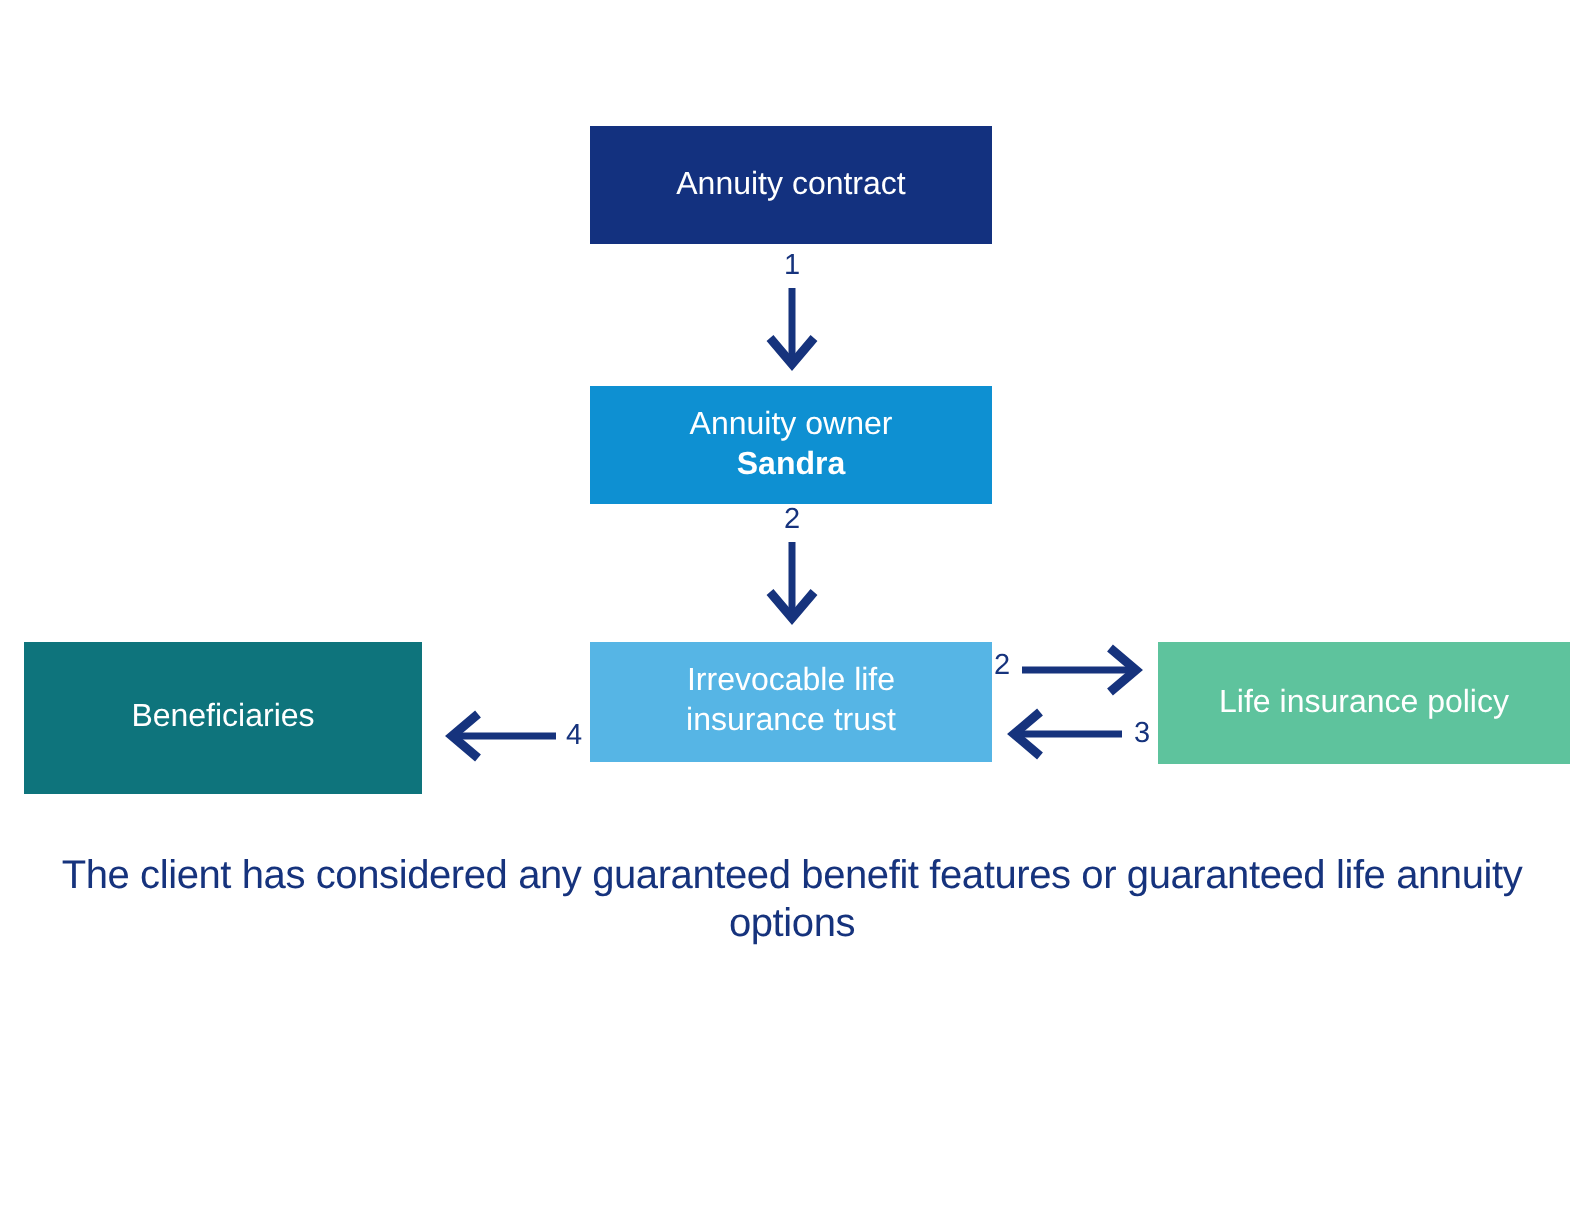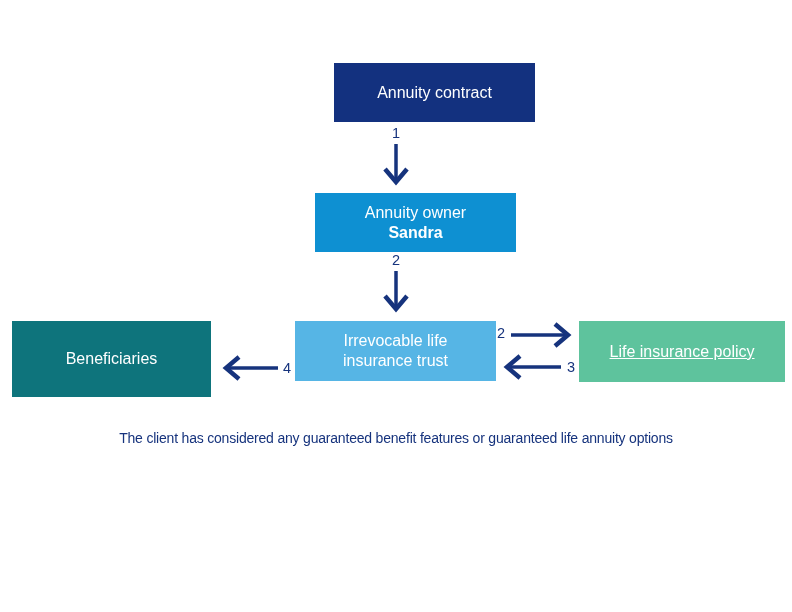--- a/index.html
+++ b/index.html
@@ -23,21 +23,21 @@
     justify-content: center;
     color: #ffffff;
     font-size: 16px;
     line-height: 1.25;
     text-align: center;
   }
   .box-annuity-contract { left: 295px; top: 63px;  width: 201px; height: 59px; }
   .box-annuity-owner    { left: 295px; top: 193px; width: 201px; height: 59px; }
   .box-beneficiaries    { left: 12px;  top: 321px; width: 199px; height: 76px; }
   .box-trust            { left: 295px; top: 321px; width: 201px; height: 60px; }
-  .box-policy           { left: 579px; top: 321px; width: 206px; height: 61px; text-decoration: underline; }
+  .box-policy           { left: 579px; top: 321px; width: 206px; height: 61px; }
   .box-trust .wrap-label { display: inline-block; width: 170px; }
   .owner-name { font-weight: bold; }
   .step {
     position: absolute;
     transform: translateX(-50%);
     font-size: 14.5px;
     line-height: 16px;
     color: inherit;
   }
   .step-1       { left: 396px; top: 125px; }
@@ -60,36 +60,36 @@
     stroke-width: 4.5;
     fill: none;
     stroke-linejoin: miter;
   }
   .footnote {
     position: absolute;
     left: 0;
     top: 426px;
     width: 792px;
     text-align: center;
-    font-size: 14px;
+    font-size: 20px;
     letter-spacing: -0.2px;
     line-height: 24px;
     color: inherit;
   }
 </style>
 </head>
 <body>
 
 <div class="canvas" style="color: rgb(22, 51, 125);">
 
-  <div class="box box-annuity-contract" style="background-color: rgb(19, 49, 127); margin-left: 39px;">
+  <div class="box box-annuity-contract" style="background-color: rgb(19, 49, 127);">
     <span>Annuity contract</span>
   </div>
 
-  <div class="box box-annuity-owner" style="background-color: rgb(14, 144, 210); margin-left: 20px;">
+  <div class="box box-annuity-owner" style="background-color: rgb(14, 144, 210);">
     <span>Annuity owner</span>
     <span class="owner-name">Sandra</span>
   </div>
 
   <div class="box box-beneficiaries" style="background-color: rgb(14, 116, 124);">
     <span>Beneficiaries</span>
   </div>
 
   <div class="box box-trust" style="background-color: rgb(86, 181, 229);">
     <span class="wrap-label">Irrevocable life insurance trust</span>

